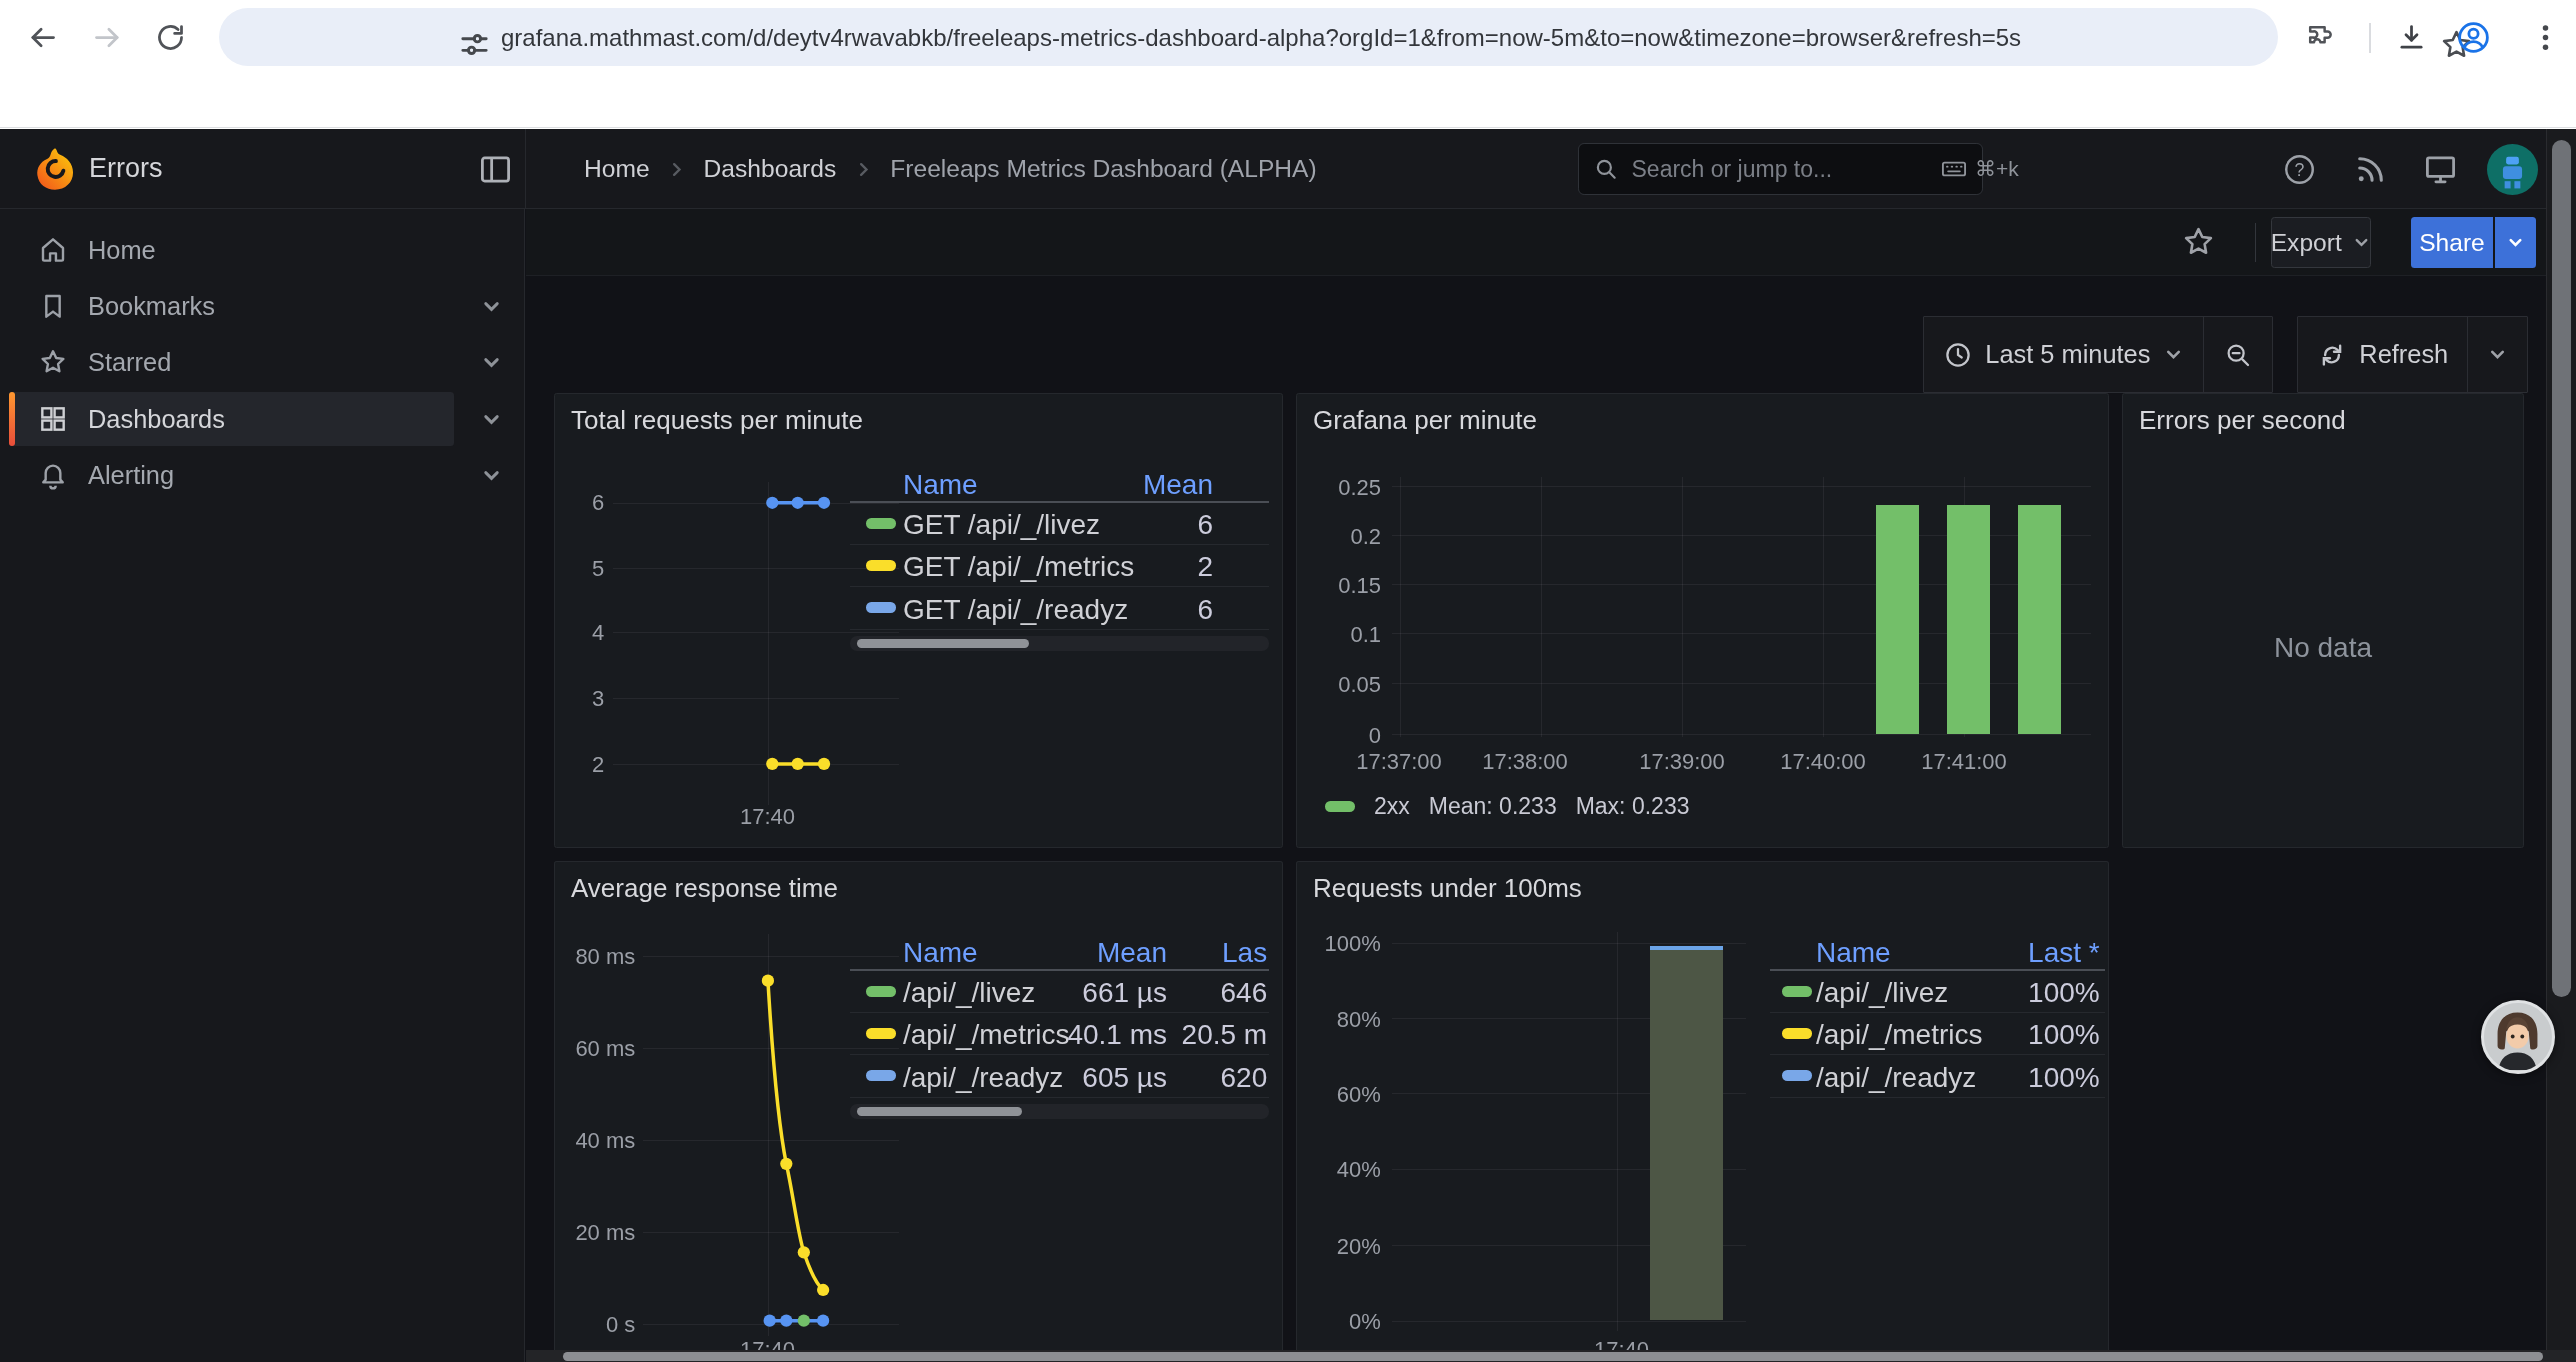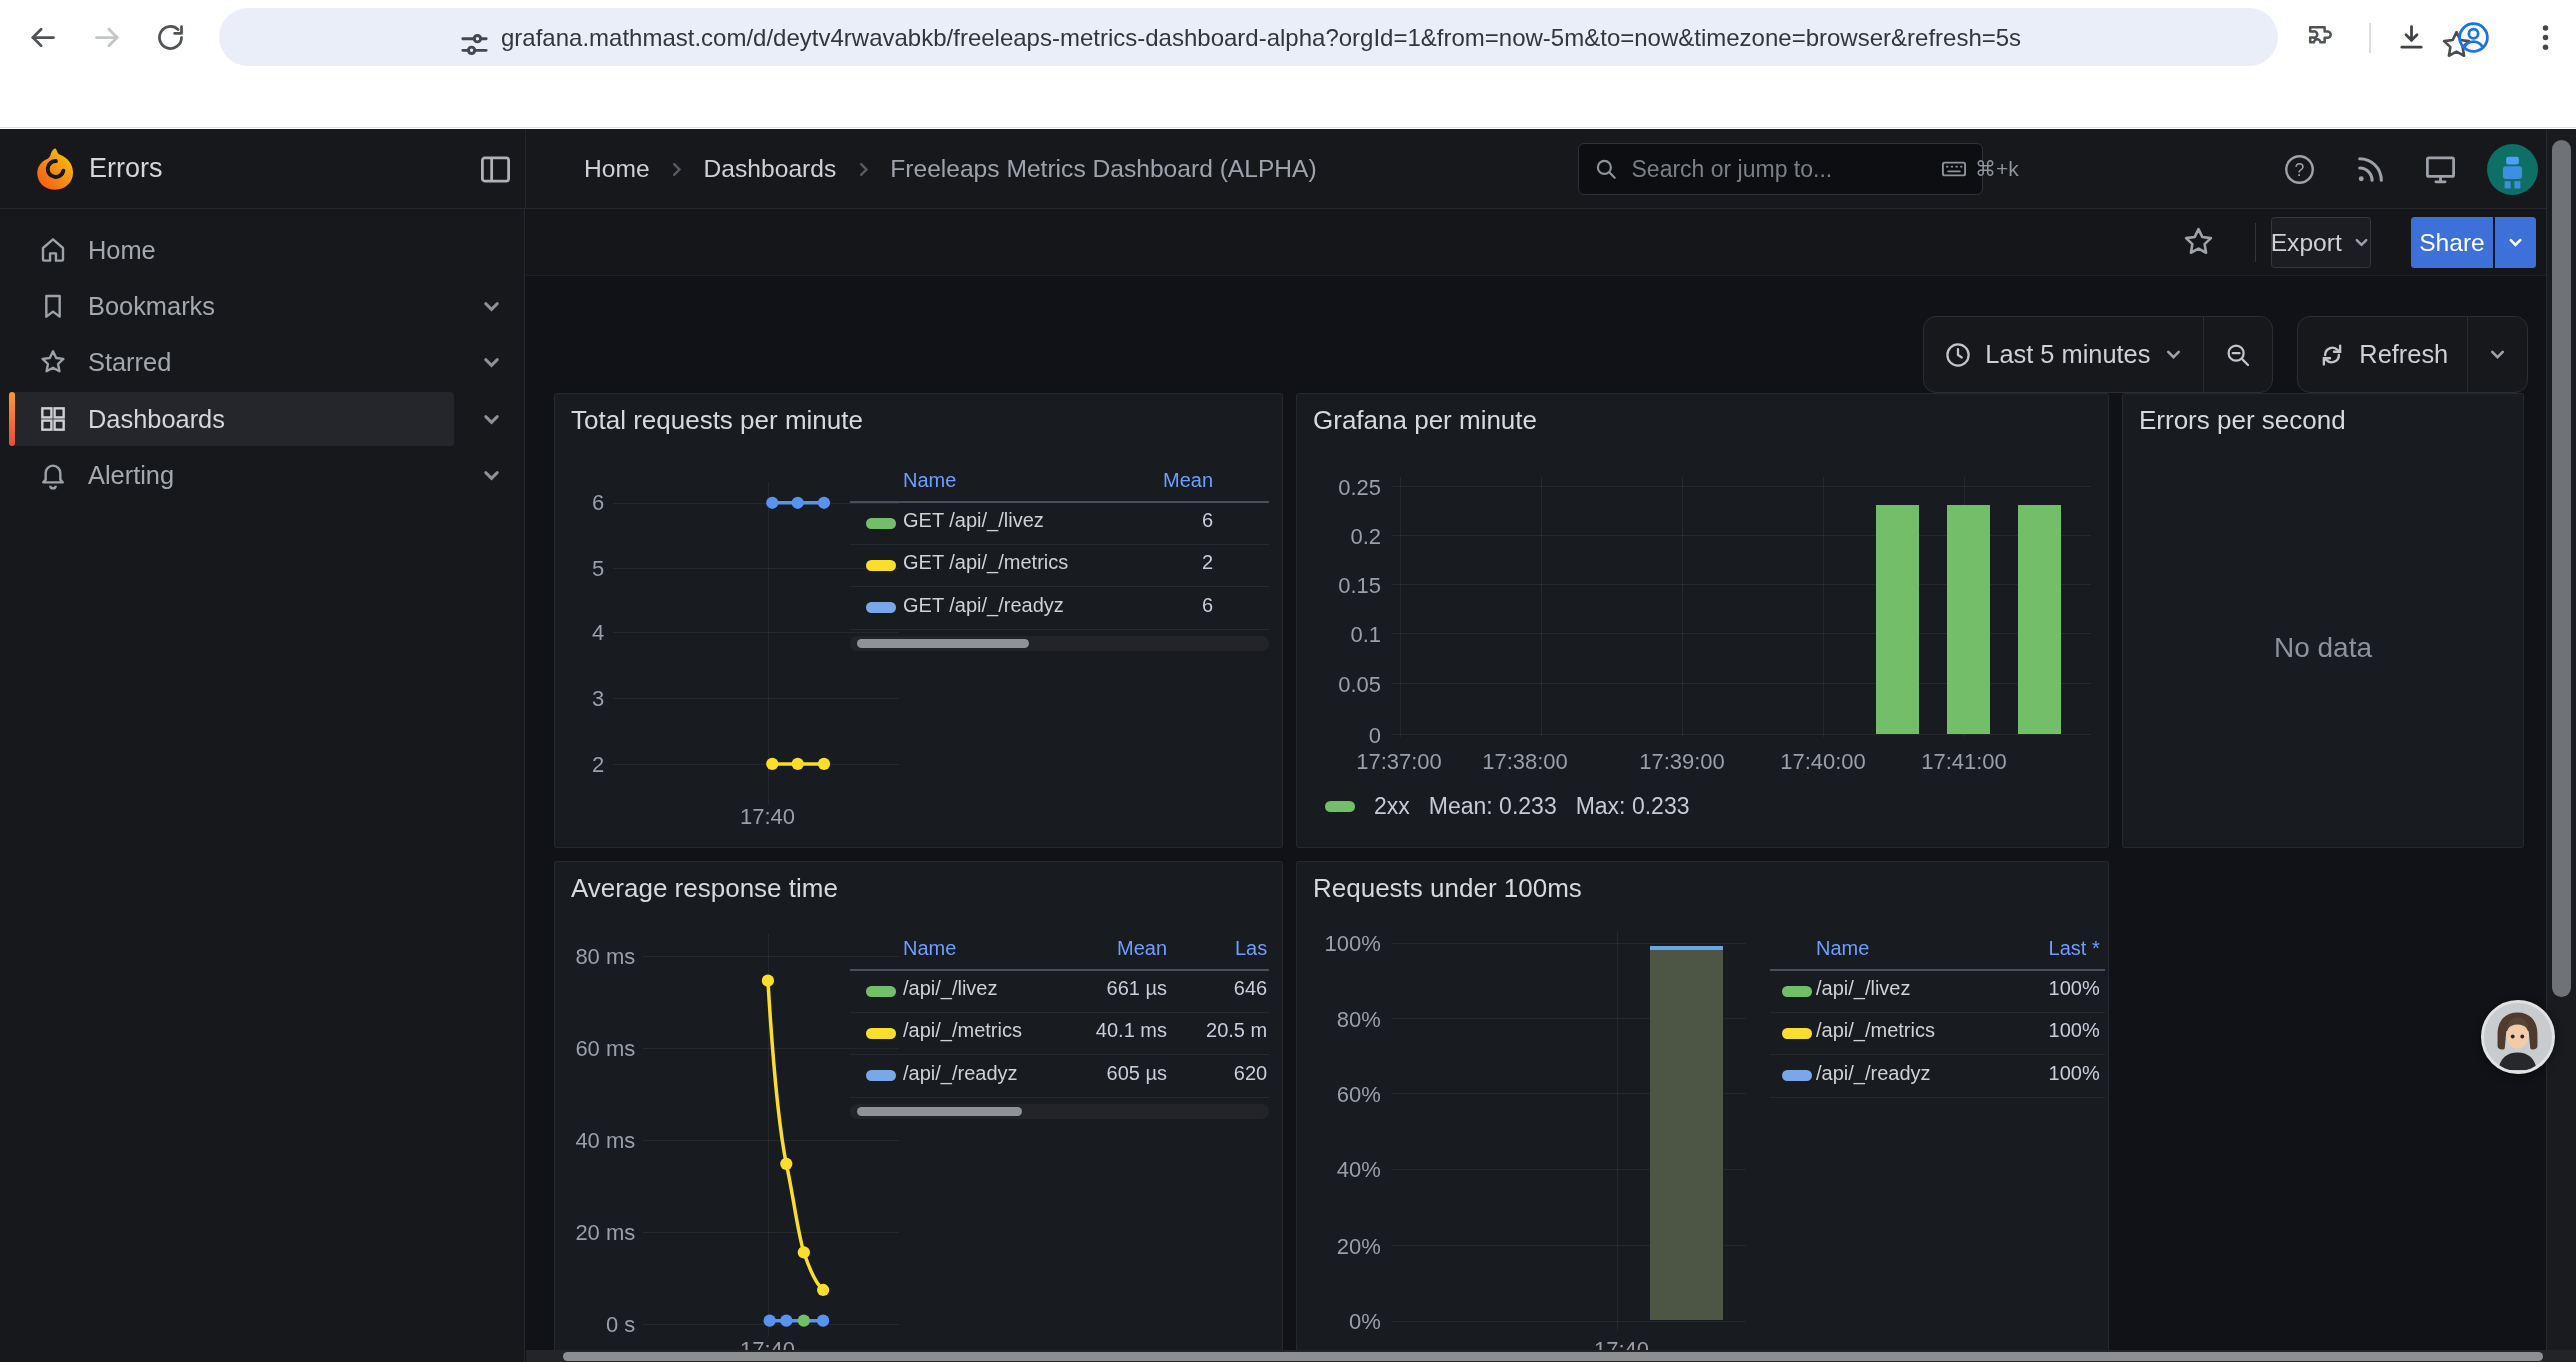--- a/index.html
+++ b/index.html
@@ -48,35 +48,35 @@
              font-family:"Liberation Sans","DejaVu Sans",sans-serif;}
   .searchbox input::placeholder{color:#7b7f87;}
   .kshort{display:flex;align-items:center;gap:7px;color:#8f939a;font-size:21px;white-space:nowrap;}
 
   .hicon{position:absolute;color:#9da1a8;cursor:pointer;}
 
   .btn{display:flex;align-items:center;justify-content:center;gap:10.5px;border-radius:3.5px;font-size:24.6px;cursor:pointer;}
   .btn.sec{background:#1b1d22;border:0.9px solid #34373d;color:#cfd0d5;}
   .btn.pri{background:#3d71d9;color:#ffffff;font-weight:500;border:none;}
 
-  .tgroup{position:absolute;display:flex;align-items:stretch;background:#17181c;border:0.9px solid #2b2d33;border-radius:13px;color:#cfd0d5;}
+  .tgroup{position:absolute;display:flex;align-items:stretch;background:#17181c;border:0.9px solid #2b2d33;border-radius:1px;color:#cfd0d5;}
   .tseg{display:flex;align-items:center;gap:12.3px;padding:0 19px;font-size:25.4px;}
   .tsep{width:0.9px;background:#2b2d33;}
 
   
   .panel{position:absolute;background:#181b1f;border:0.9px solid #25282d;border-radius:2.6px;}
   .ptitle{position:absolute;left:16px;top:10.5px;font-size:26px;font-weight:500;color:#d8d9dd;cursor:pointer;}
   .gridh,.gridv{position:absolute;background:rgba(204,204,220,0.08);}
   .gridh{height:0.9px;}
   .gridv{width:0.9px;}
   .ytick{position:absolute;color:#9b9fa7;font-size:22px;text-align:right;}
   .xtick{position:absolute;color:#9b9fa7;font-size:22px;text-align:center;}
   .nodata{position:absolute;left:0;right:0;text-align:center;font-size:28px;color:#8d939c;}
 
-  .legend{position:absolute;font-size:20px;color:#d0d1d6;}
+  .legend{position:absolute;font-size:28px;color:#d0d1d6;}
   .lh{position:absolute;color:#6e9fff;font-weight:500;cursor:pointer;}
   .lunder{position:absolute;height:1.8px;background:#4a4e55;left:0;right:0;}
   .lsep{position:absolute;height:0.9px;background:#26292e;left:0;right:0;}
   .pill{position:absolute;width:30px;height:10.5px;border-radius:5.3px;cursor:pointer;}
   .lname{position:absolute;cursor:pointer;white-space:nowrap;}
   .lval{position:absolute;text-align:right;color:#ccccdc;white-space:nowrap;}
   .lscroll{position:absolute;height:15px;background:#222429;border-radius:7px;left:0;right:0;}
   .lthumb{position:absolute;height:9.6px;top:2.6px;background:#8f9297;border-radius:5.3px;}
 
   .bar{position:absolute;background:#73bf69;}

